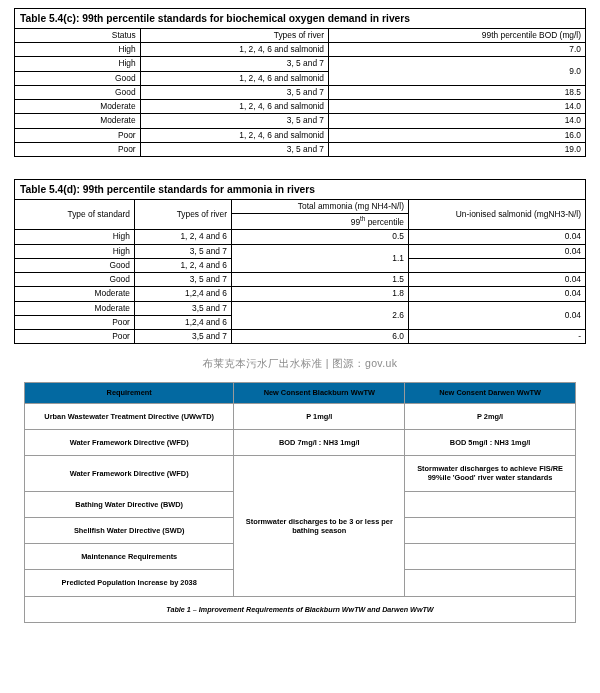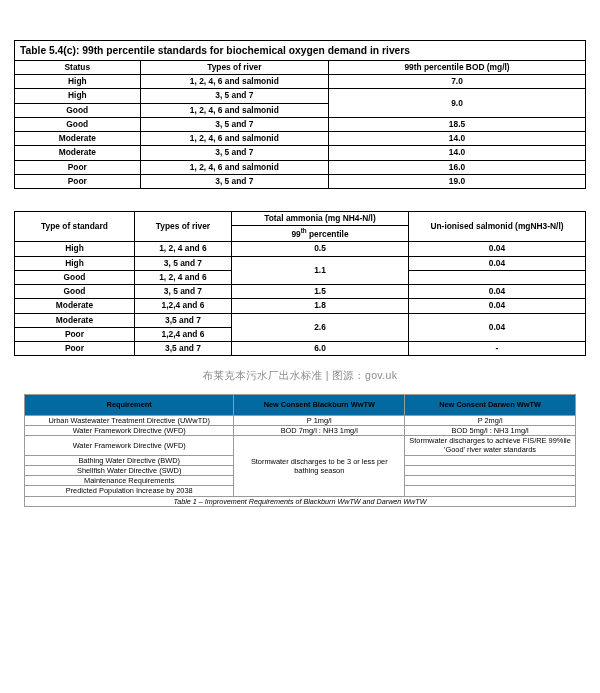--- a/index.html
+++ b/index.html
@@ -26,34 +26,33 @@
     border-collapse: collapse;
     width: 100%;
     table-layout: fixed;
     border: 1px solid #000;
     font-size: 8.4px;
     line-height: 1.1;
   }
   table.gov td, table.gov th {
     border: 1px solid #000;
     padding: 2px 4px;
-    text-align: center;
+    text-align: right;
     vertical-align: middle;
-    font-weight: bold;
+    font-weight: normal;
     white-space: nowrap;
     overflow: hidden;
   }
   .cap-wrap {
     border: 1px solid #000;
     border-bottom: none;
     font-weight: bold;
     font-size: 10.3px;
     padding: 4px 5px 4px 5px;
     background: #fff;
-    margin-top: 32px;
   }
   .hdr td { font-weight: bold; }
 
   .sp-22 { height: 22px; }
 
   
   .zh-caption {
     text-align: center;
     color: #8c8c8c;
     font-size: 10.5px;
@@ -65,24 +64,24 @@
   table.consent {
     border-collapse: collapse;
     width: 100%;
     table-layout: fixed;
     font-size: 7.4px;
     line-height: 1.25;
     border: 1px solid #9a9a9a;
   }
   table.consent td, table.consent th {
     border: 1px solid #9a9a9a;
-    padding: 0 4px;
+    padding: 8px 4px;
     text-align: center;
     vertical-align: middle;
-    font-weight: normal;
+    font-weight: bold;
   }
   table.consent thead td {
     background: #0369a1;
     font-weight: bold;
     padding: 5px 4px;
   }
   .consent-footer td {
     font-style: italic;
     font-size: 7.2px;
     padding: 5px 4px;
@@ -149,20 +148,21 @@
           <td>3, 5 and 7</td>
           <td>19.0</td>
         </tr>
       </tbody>
     </table>
   </div>
 
   <div class="sp-22"></div>
 
   <div>
+    <div class="cap-wrap">Table 5.4(d): 99th percentile standards for ammonia in rivers</div>
     <table class="gov">
       <colgroup>
         <col style="width:21%">
         <col style="width:17%">
         <col style="width:31%">
         <col style="width:31%">
       </colgroup>
       <tbody>
         <tr class="hdr">
           <td rowspan="2">Type of standard</td>

